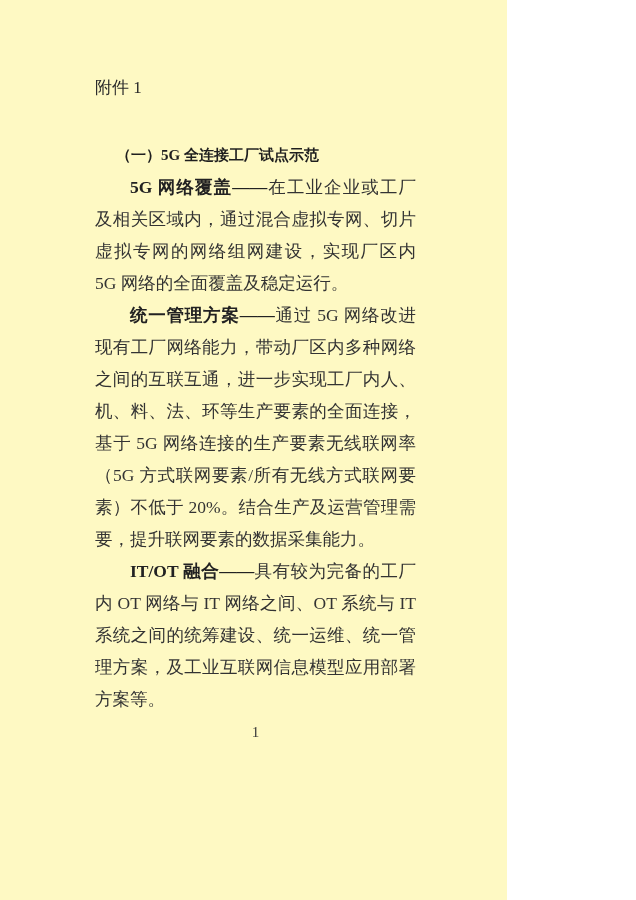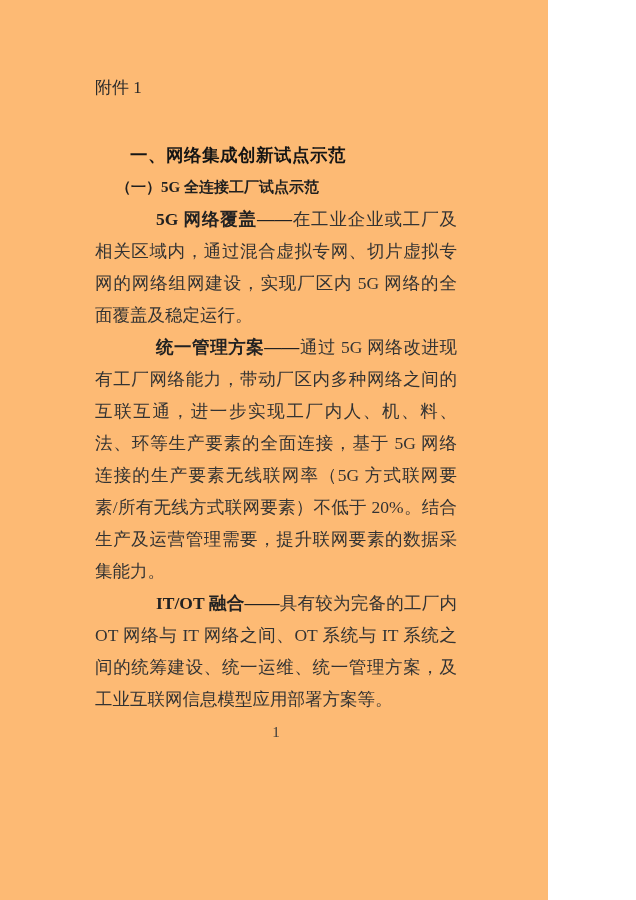--- a/index.html
+++ b/index.html
@@ -3,23 +3,23 @@
 <meta charset="utf-8">
 <style>
   * { box-sizing: border-box; }
   html, body {
     margin: 0;
     padding: 0;
     background: #ffffff;
   }
   .page {
     position: relative;
-    width: 548px;
+    width: 507px;
     height: 900px;
-    background: #fdba74;
+    background: #fef9c3;
     overflow: hidden;
     font-family: "Liberation Serif", "DejaVu Serif", serif;
     color: #2e2e2e;
   }
   .page-inner {
     padding: 78px 91px 0 95px;
   }
   .attachment-label {
     font-size: 17px;
     line-height: 20px;
@@ -47,21 +47,20 @@
   .content h3 {
     margin: 0;
     padding: 0;
   }
   p.body-para {
     text-indent: 2em;
   }
   .para-lead {
     font-weight: bold;
     color: #222222;
-    margin-left: 26px;
   }
   h2.section-heading {
     font-size: 17.5px;
     line-height: 32px;
     font-weight: bold;
     text-indent: 2em;
     color: #151515;
     font-family: "Liberation Sans", "DejaVu Sans", sans-serif;
     letter-spacing: 0.5px;
   }
@@ -86,21 +85,20 @@
 
 <div class="page">
   <div class="page-inner">
 
     <div class="attachment-label">附件 1</div>
 
 
     <div class="content">
 
 
-      <h2 class="section-heading">一、网络集成创新试点示范</h2>
 
       <h3 class="subsection-heading">（一）5G 全连接工厂试点示范</h3>
 
       <p class="body-para"><span class="para-lead">5G 网络覆盖——</span><span>在工业企业或工厂及相关区域内，通过混合虚拟专网、切片虚拟专网的网络组网建设，实现厂区内 5G 网络的全面覆盖及稳定运行。</span></p>
 
       <p class="body-para"><span class="para-lead">统一管理方案——</span><span>通过 5G 网络改进现有工厂网络能力，带动厂区内多种网络之间的互联互通，进一步实现工厂内人、机、料、法、环等生产要素的全面连接，基于 5G 网络连接的生产要素无线联网率（5G 方式联网要素/所有无线方式联网要素）不低于 20%。结合生产及运营管理需要，提升联网要素的数据采集能力。</span></p>
 
       <p class="body-para"><span class="para-lead">IT/OT 融合——</span><span>具有较为完备的工厂内 OT 网络与 IT 网络之间、OT 系统与 IT 系统之间的统筹建设、统一运维、统一管理方案，及工业互联网信息模型应用部署方案等。</span></p>
 
     </div>

